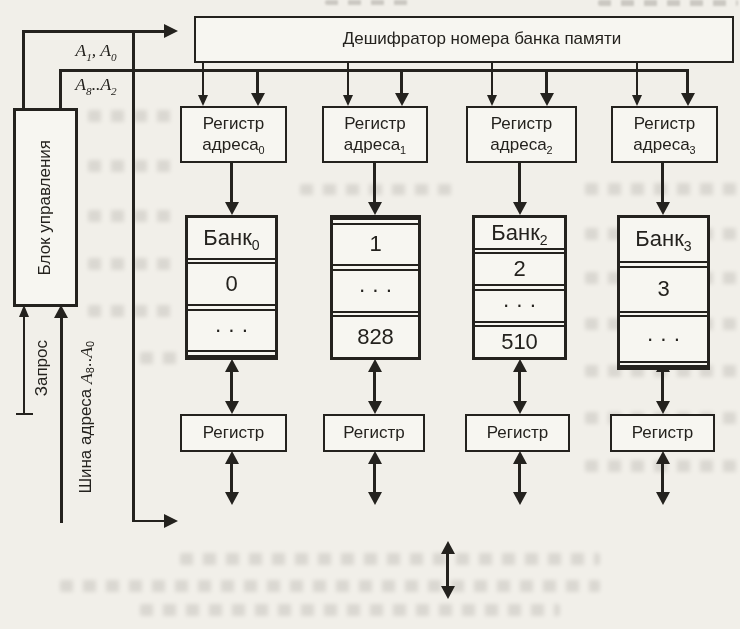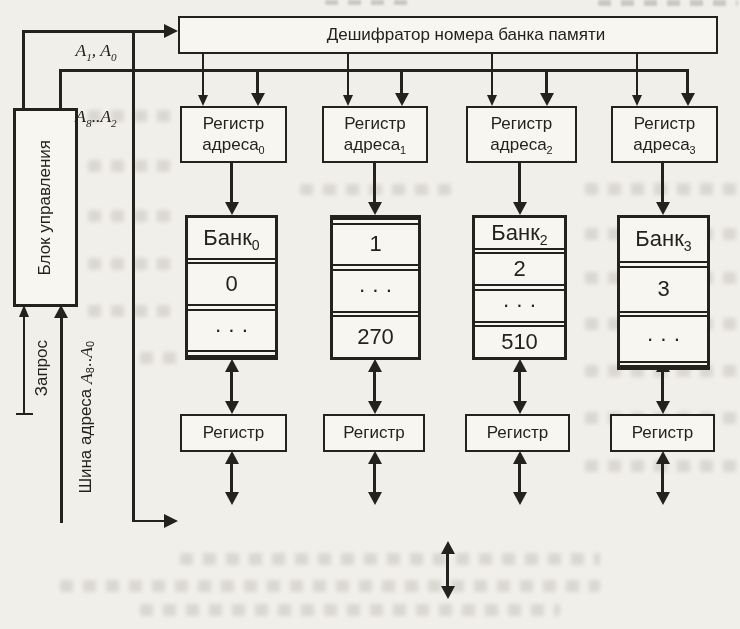--- a/index.html
+++ b/index.html
@@ -71,25 +71,25 @@
   <div class="hline" style="left:59px;top:69px;width:630px;height:3px;"></div>
   <div class="vline" style="left:59px;top:69px;width:3px;height:39px;"></div>
 
   <div class="vline" style="left:132px;top:30px;width:2.5px;height:491px;"></div>
   <div class="hline" style="left:132px;top:519.5px;width:32px;height:2.5px;"></div>
   <div class="arr aR" style="left:164px;top:514px;"></div>
 
   <div class="lbl sig" style="left:66px;top:40px;width:60px;height:20px;">
     <span><i>A</i><sub>1</sub><span>, </span><i>A</i><sub>0</sub></span>
   </div>
-  <div class="lbl sig" style="left:66px;top:74px;width:60px;height:20px;margin-top:32px;">
+  <div class="lbl sig" style="left:66px;top:74px;width:60px;height:20px;">
     <span><i>A</i><sub>8</sub><span>..</span><i>A</i><sub>2</sub></span>
   </div>
 
-  <div class="box" style="left:178px;top:16px;width:540px;height:38px;padding-left:36px;">
+  <div class="box" style="left:194px;top:16px;width:540px;height:47px;padding-left:36px;">
     <span>Дешифратор номера банка памяти</span>
   </div>
 
   <div class="vline" style="left:202px;top:53px;width:2px;height:43px;"></div>
   <div class="vline" style="left:347px;top:53px;width:2px;height:43px;"></div>
   <div class="vline" style="left:491px;top:53px;width:2px;height:43px;"></div>
   <div class="vline" style="left:636px;top:53px;width:2px;height:43px;"></div>
   <div class="arr aDsm" style="left:198px;top:95px;"></div>
   <div class="arr aDsm" style="left:343px;top:95px;"></div>
   <div class="arr aDsm" style="left:487px;top:95px;"></div>
@@ -161,21 +161,21 @@
     <div class="bank-sep"></div>
     <div class="bank-row">
         <span>1</span>
       </div>
     <div class="bank-sep"></div>
     <div class="bank-row">
         <span>· · ·</span>
       </div>
     <div class="bank-sep"></div>
     <div class="bank-row">
-        <span>270</span>
+        <span>828</span>
       </div>
   </div>
   <div class="box bank" style="left:472px;top:215px;width:95px;height:145px;">
     <div class="bank-row">
         <span><span>Банк</span><sub>2</sub></span>
       </div>
     <div class="bank-sep"></div>
     <div class="bank-row">
         <span>2</span>
       </div>

